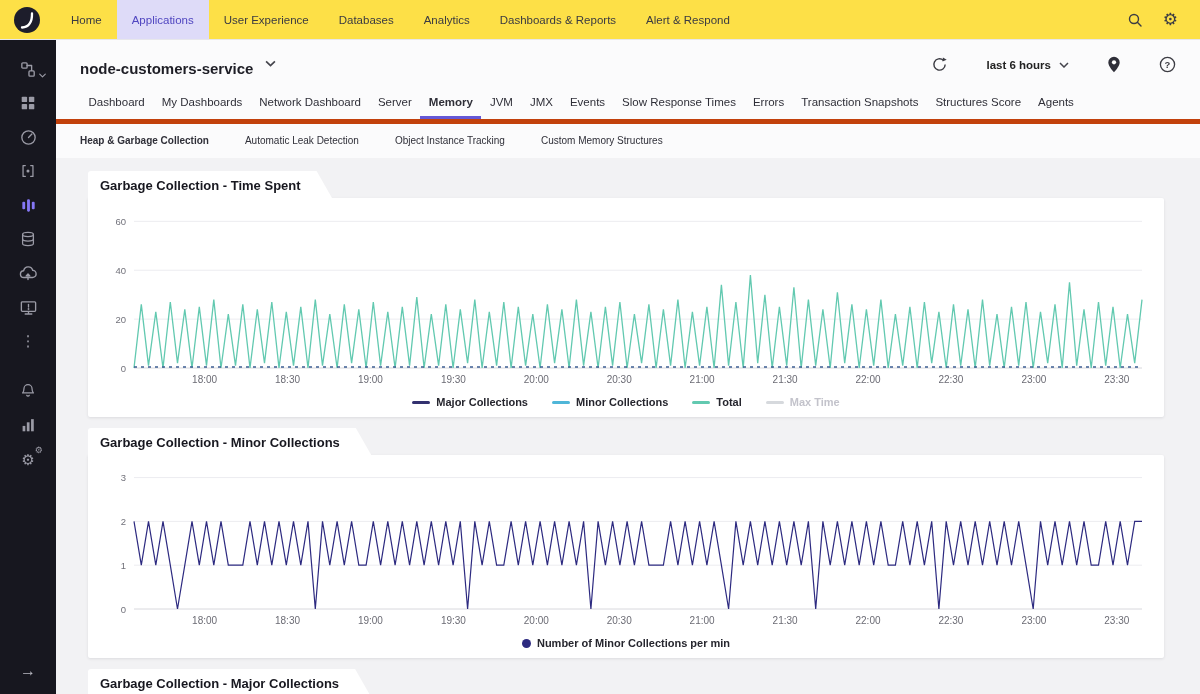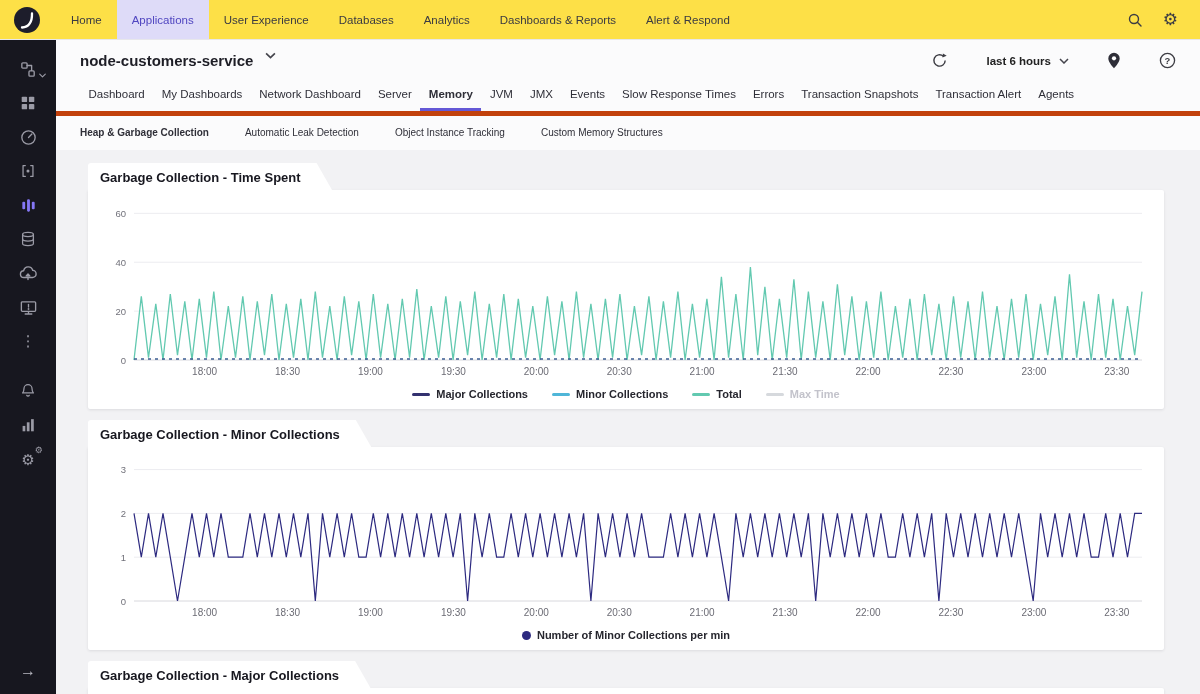--- a/index.html
+++ b/index.html
@@ -33,21 +33,21 @@
   .more-dots { font-size:15px; color:#9b9ba6; letter-spacing:0; }
   .gear-combo { position:relative; font-size:15px; color:#9b9ba6; line-height:1; }
   .gear-combo .gear-small { position:absolute; top:-6px; right:-8px; font-size:9px; }
   .spacer { height:16px; }
   .sidebar-bottom { margin-top:auto; padding-bottom:14px; font-size:16px; color:#b9b9c2; cursor:pointer; }
 
   
   .main { position:absolute; top:40px; left:56px; right:0; bottom:0; background:#f2f2f4; overflow:hidden; }
   .header-block { background:#fbfbfc; }
   .page-header { display:flex; align-items:center; justify-content:space-between; padding:12px 24px 8px 24px; }
-  .app-selector { display:flex; align-items:flex-start; gap:12px; cursor:pointer; }
+  .app-selector { display:flex; align-items:flex-start; gap:12px; cursor:pointer;margin-top:8px; }
   .app-name { font-size:15px; font-weight:bold; color:#1e1e26; }
   .header-actions { display:flex; align-items:center; gap:38px; }
   .time-range { display:flex; align-items:center; gap:8px; font-size:11.5px; font-weight:bold; color:#222; cursor:pointer; }
 
   .tabs { display:flex; padding:0 24px; border-bottom:5px solid #c2410c; }
   .tab { padding:11px 8.5px 8px 8.5px; font-size:11.5px; color:#2f2f38; cursor:pointer;
     border-bottom:3px solid transparent; white-space:nowrap; }
   .tab.active { font-weight:bold; border-bottom-color:#6458d6; }
   .subtabs { display:flex; gap:36px; padding:11px 24px 12px 24px; }
   .subtab { font-size:10px; color:#2f2f38; cursor:pointer; white-space:nowrap; }
@@ -231,21 +231,21 @@
         <div class="tab">My Dashboards</div>
         <div class="tab">Network Dashboard</div>
         <div class="tab">Server</div>
         <div class="tab active">Memory</div>
         <div class="tab">JVM</div>
         <div class="tab">JMX</div>
         <div class="tab">Events</div>
         <div class="tab">Slow Response Times</div>
         <div class="tab">Errors</div>
         <div class="tab">Transaction Snapshots</div>
-        <div class="tab">Transaction Alert</div>
+        <div class="tab">Structures Score</div>
         <div class="tab">Agents</div>
       </div>
     <div class="subtabs" id="subtabs">
         <div class="subtab active">Heap &amp; Garbage Collection</div>
         <div class="subtab">Automatic Leak Detection</div>
         <div class="subtab">Object Instance Tracking</div>
         <div class="subtab">Custom Memory Structures</div>
       </div>
   </div>
 

